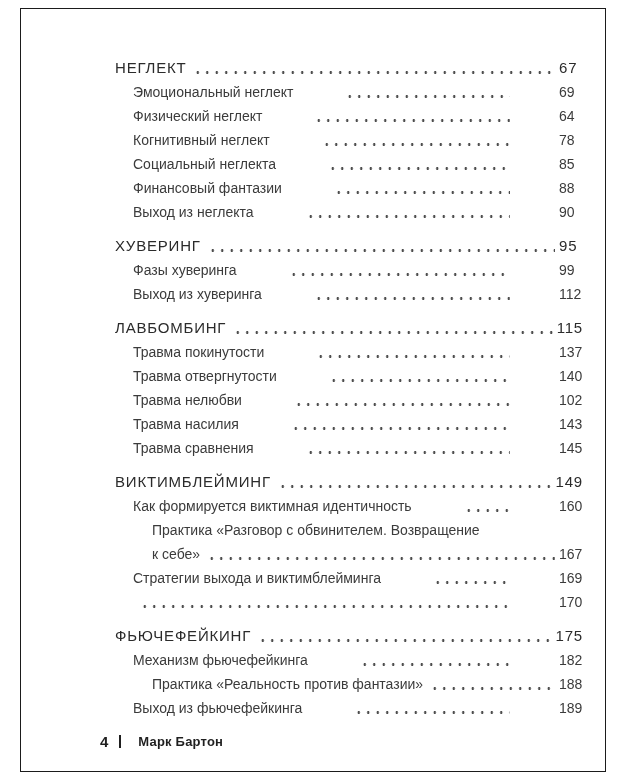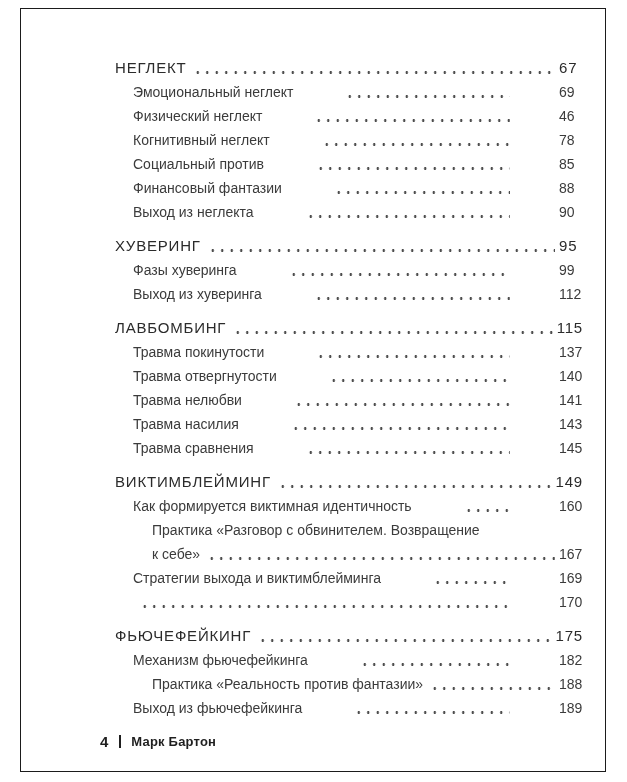--- a/index.html
+++ b/index.html
@@ -83,20 +83,21 @@
     width: 2px;
     height: 13px;
     background: #1f1f1f;
     margin: 0 10px 0 11px;
   }
   .footer-author {
     font-weight: 700;
     font-size: 13px;
     color: #1f1f1f;
     letter-spacing: 0.2px;
+    margin-left: 7px;
   }
 </style>
 </head>
 <body>
 
 <div class="page-frame"></div>
 
 <div class="toc">
     <div class="toc-section">
       <div class="toc-row heading">
@@ -105,29 +106,29 @@
         <span class="toc-page">67</span>
       </div>
       <div class="toc-row indent-1">
         <span class="toc-label">Эмоциональный неглект</span>
         <span class="toc-leader"></span>
         <span class="toc-page">69</span>
       </div>
       <div class="toc-row indent-1">
         <span class="toc-label">Физический неглект</span>
         <span class="toc-leader"></span>
-        <span class="toc-page">46</span>
+        <span class="toc-page">64</span>
       </div>
       <div class="toc-row indent-1">
         <span class="toc-label">Когнитивный неглект</span>
         <span class="toc-leader"></span>
         <span class="toc-page">78</span>
       </div>
       <div class="toc-row indent-1">
-        <span class="toc-label">Социальный против</span>
+        <span class="toc-label">Социальный неглекта</span>
         <span class="toc-leader"></span>
         <span class="toc-page">85</span>
       </div>
       <div class="toc-row indent-1">
         <span class="toc-label">Финансовый фантазии</span>
         <span class="toc-leader"></span>
         <span class="toc-page">88</span>
       </div>
       <div class="toc-row indent-1">
         <span class="toc-label">Выход из неглекта</span>
@@ -164,21 +165,21 @@
         <span class="toc-page">137</span>
       </div>
       <div class="toc-row indent-1">
         <span class="toc-label">Травма отвергнутости</span>
         <span class="toc-leader"></span>
         <span class="toc-page">140</span>
       </div>
       <div class="toc-row indent-1">
         <span class="toc-label">Травма нелюбви</span>
         <span class="toc-leader"></span>
-        <span class="toc-page">141</span>
+        <span class="toc-page">102</span>
       </div>
       <div class="toc-row indent-1">
         <span class="toc-label">Травма насилия</span>
         <span class="toc-leader"></span>
         <span class="toc-page">143</span>
       </div>
       <div class="toc-row indent-1">
         <span class="toc-label">Травма сравнения</span>
         <span class="toc-leader"></span>
         <span class="toc-page">145</span>

